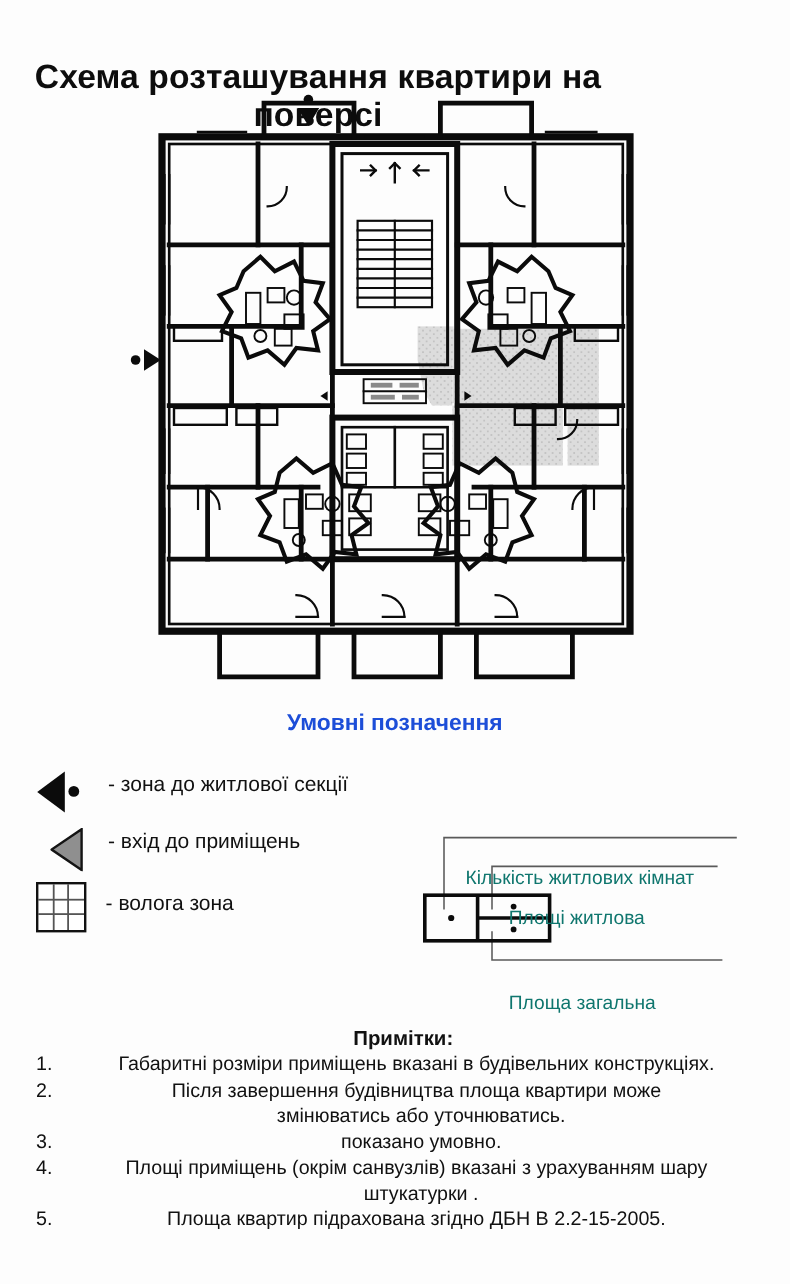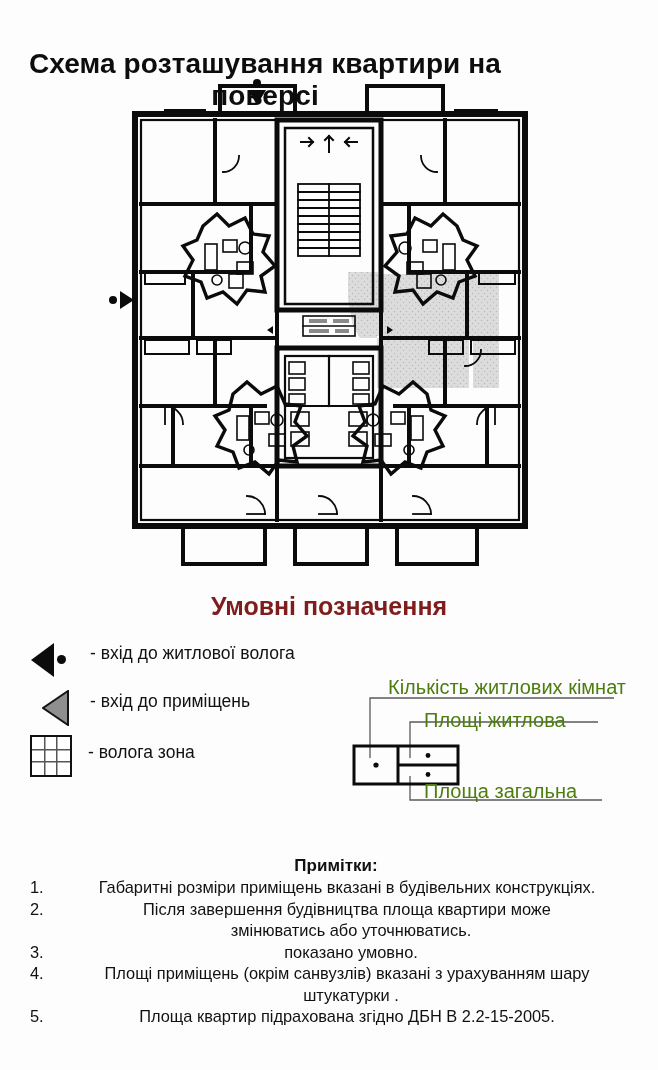--- a/index.html
+++ b/index.html
@@ -23,21 +23,21 @@
     color:#0d0d0d;
   }
 
   
   .plan-wrap{position:absolute;left:105px;top:76px;width:450px;height:500px;}
   .plan-svg{display:block;width:450px;height:500px;}
 
   
   .legend-title{
     position:absolute;left:0;top:592px;width:658px;
-    text-align:center;font-size:25px;font-weight:bold;color:#7f1d1d;
+    text-align:center;font-size:19px;font-weight:bold;color:#1d4ed8;
   }
 
   
   .legend{position:absolute;left:28px;top:640px;width:350px;}
   .legend-row{position:relative;height:48px;}
   .legend-sym{
     position:absolute;left:0;top:0;width:56px;height:40px;
     display:flex;align-items:center;justify-content:center;
   }
   .legend-text{
@@ -77,21 +77,21 @@
       linear-gradient(#555,#555) 33.3% 0/1.5px 100% no-repeat,
       linear-gradient(#555,#555) 66.6% 0/1.5px 100% no-repeat,
       #fff;
     box-sizing:border-box;
   }
 
   
   .callout{position:absolute;left:346px;top:676px;width:300px;height:130px;}
   .callout svg{display:block;}
   .co-label{
-    position:absolute;font-size:20px;color:#4d7c0f;white-space:nowrap;
+    position:absolute;font-size:16px;color:#0f766e;white-space:nowrap;margin-top:48px;
   }
   .co-rooms{left:42px;top:0px;}
   .co-living{left:78px;top:33px;}
   .co-total{left:78px;top:104px;}
 
   
   .notes{position:absolute;left:30px;top:856px;width:612px;text-align:center;}
   .notes-title{font-size:17px;font-weight:bold;color:#111;margin-bottom:1px;}
   .note{
     position:relative;
@@ -367,21 +367,21 @@
 
   <div class="legend">
 
     <div class="legend-row r1">
       <div class="legend-sym">
         <div class="tri-big-dot">
           <span class="tri"></span>
             <span class="dot"></span>
         </div>
       </div>
-      <div class="legend-text">- вхід до житлової волога</div>
+      <div class="legend-text">- зона до житлової секції</div>
     </div>
 
     <div class="legend-row r2">
       <div class="legend-sym">
         <svg width="28" height="36" viewBox="0 0 28 36">
           <polygon points="26,1 26,35 1,18" fill="#8f8f8f" stroke="#141414" stroke-width="2"></polygon>
         </svg>
       </div>
       <div class="legend-text">- вхід до приміщень</div>
     </div>

